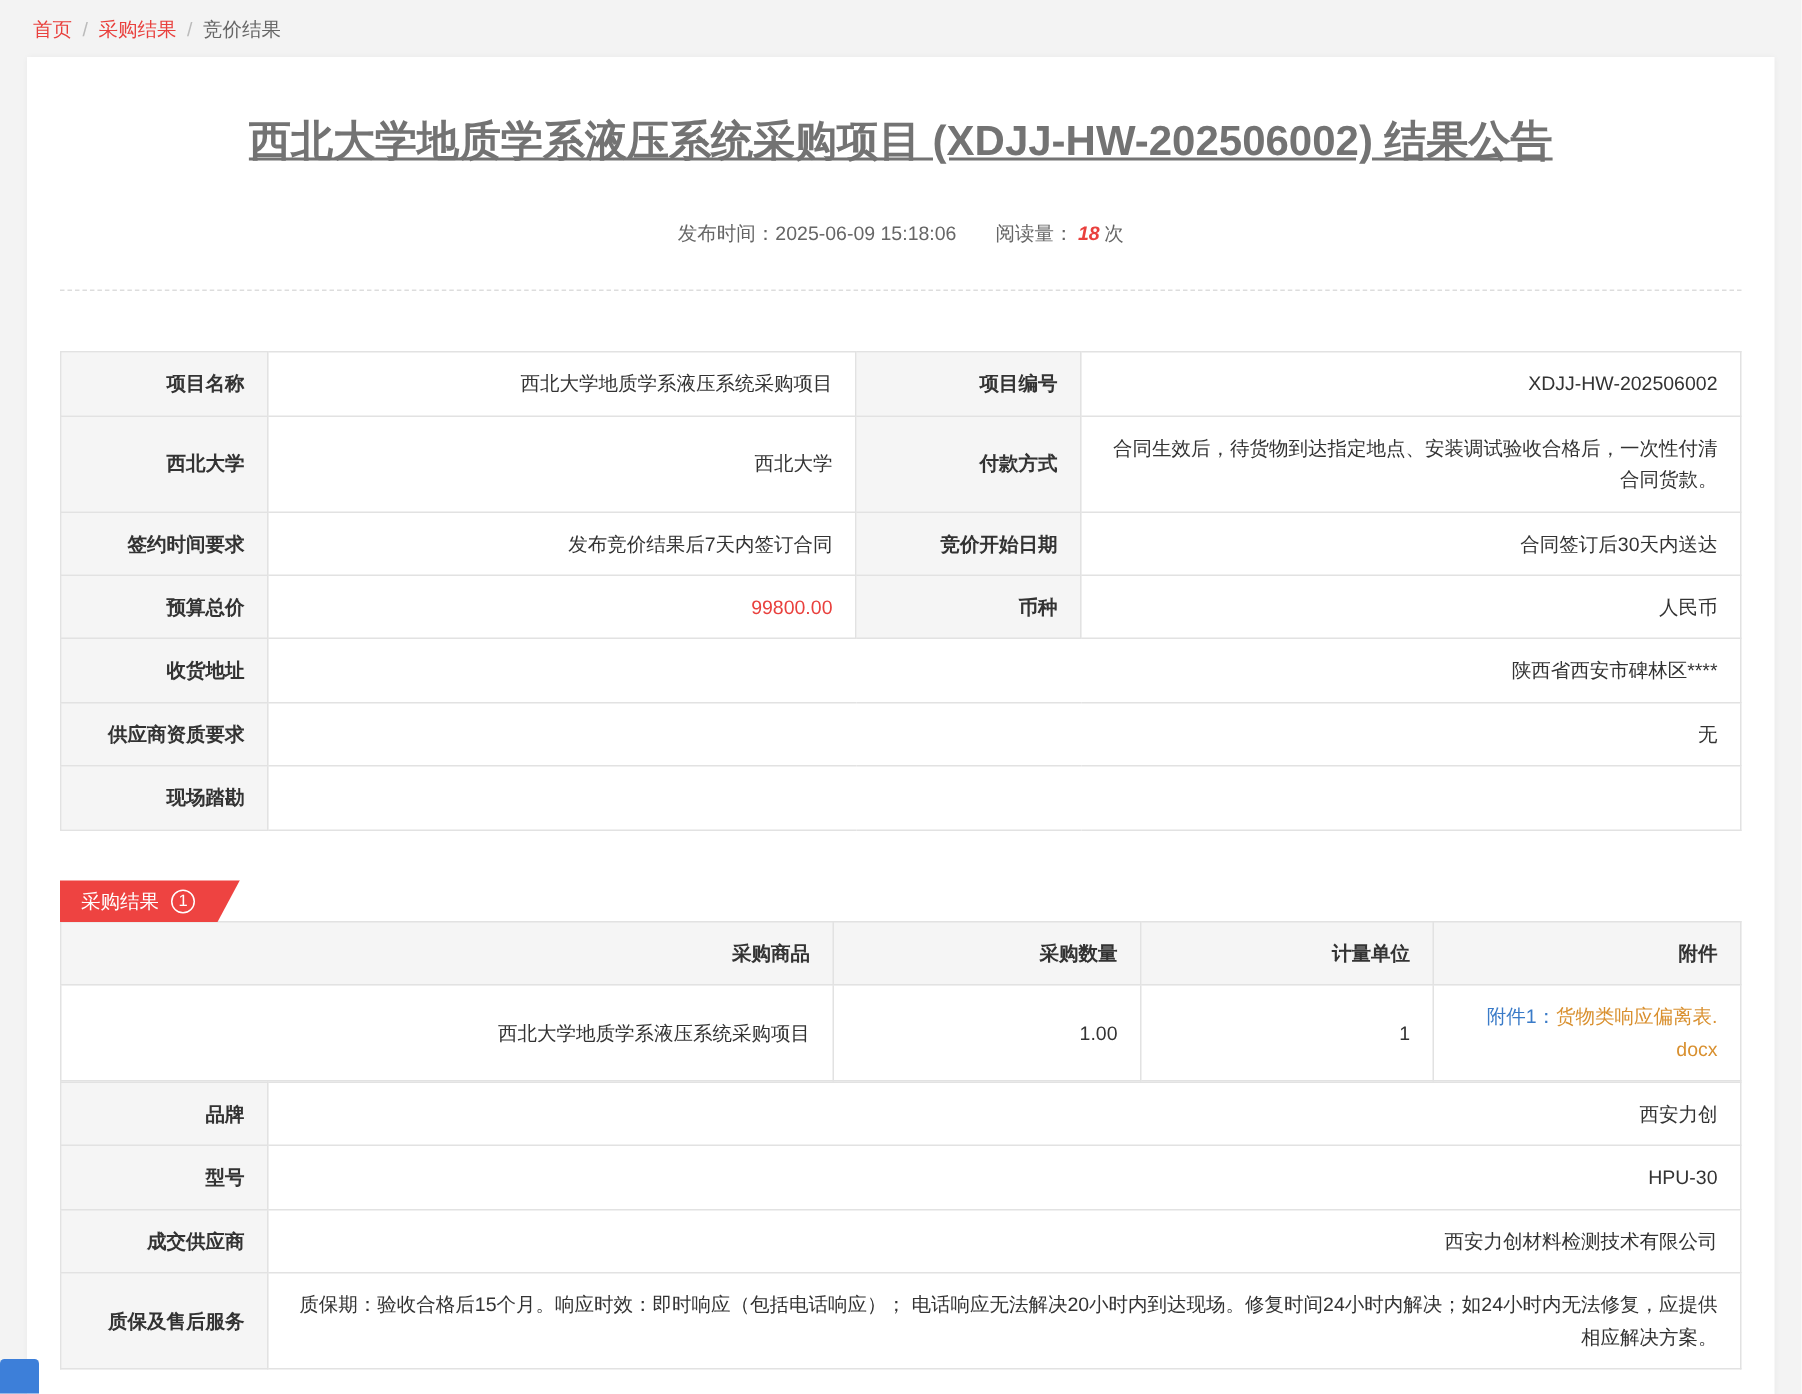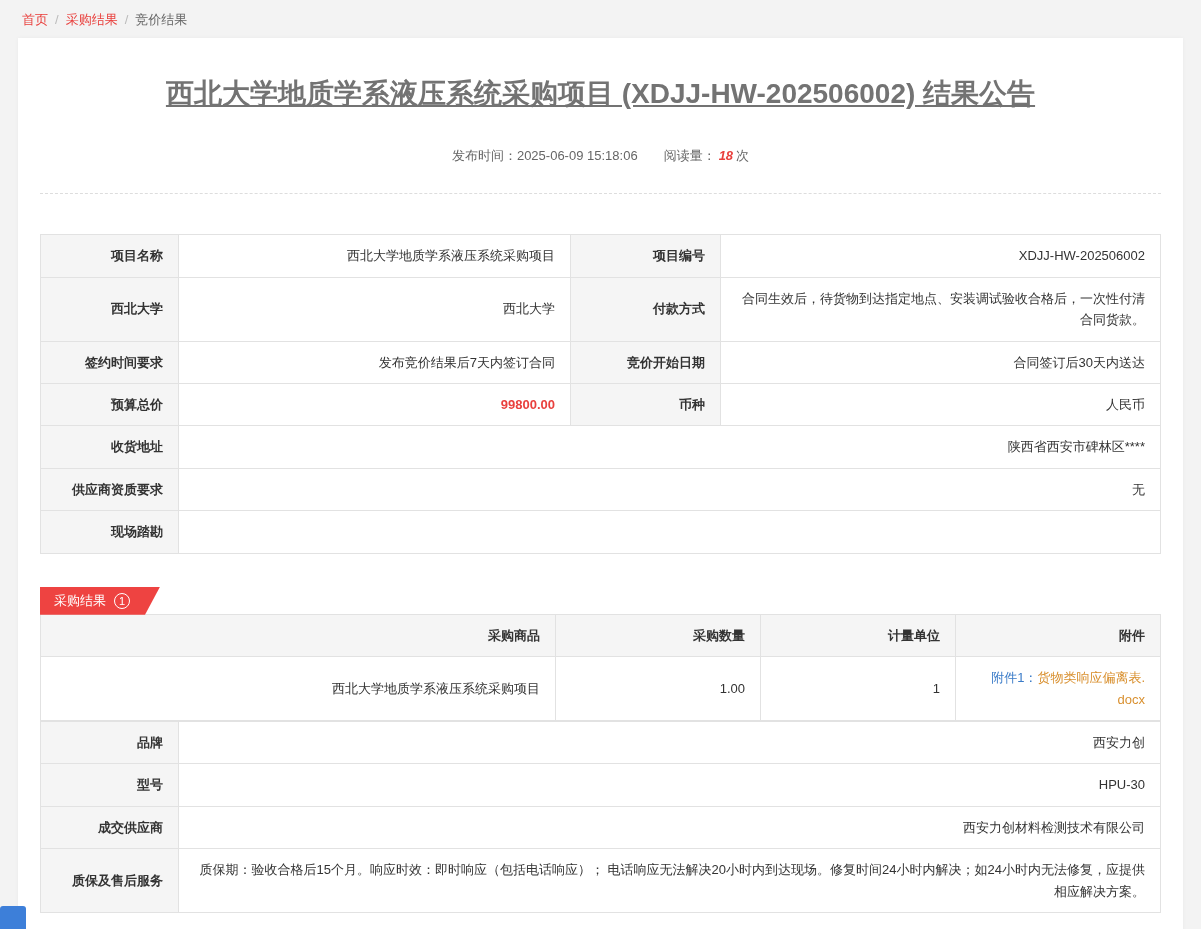--- a/index.html
+++ b/index.html
@@ -77,21 +77,21 @@
     vertical-align: middle;
     word-break: break-all;
   }
   .label-cell, th {
     background: #f5f5f5;
     font-weight: 700;
     color: #333;
   }
   .value-red {
     color: #e9403d;
-    font-weight: 700;
+    font-weight: 400;
   }
   .info-table { margin-bottom: 32px; }
   .info-table td { height: 36px; }
 
   
   .result-badge {
     display: inline-flex;
     align-items: center;
     background: #ee4341;
     color: #fff;

